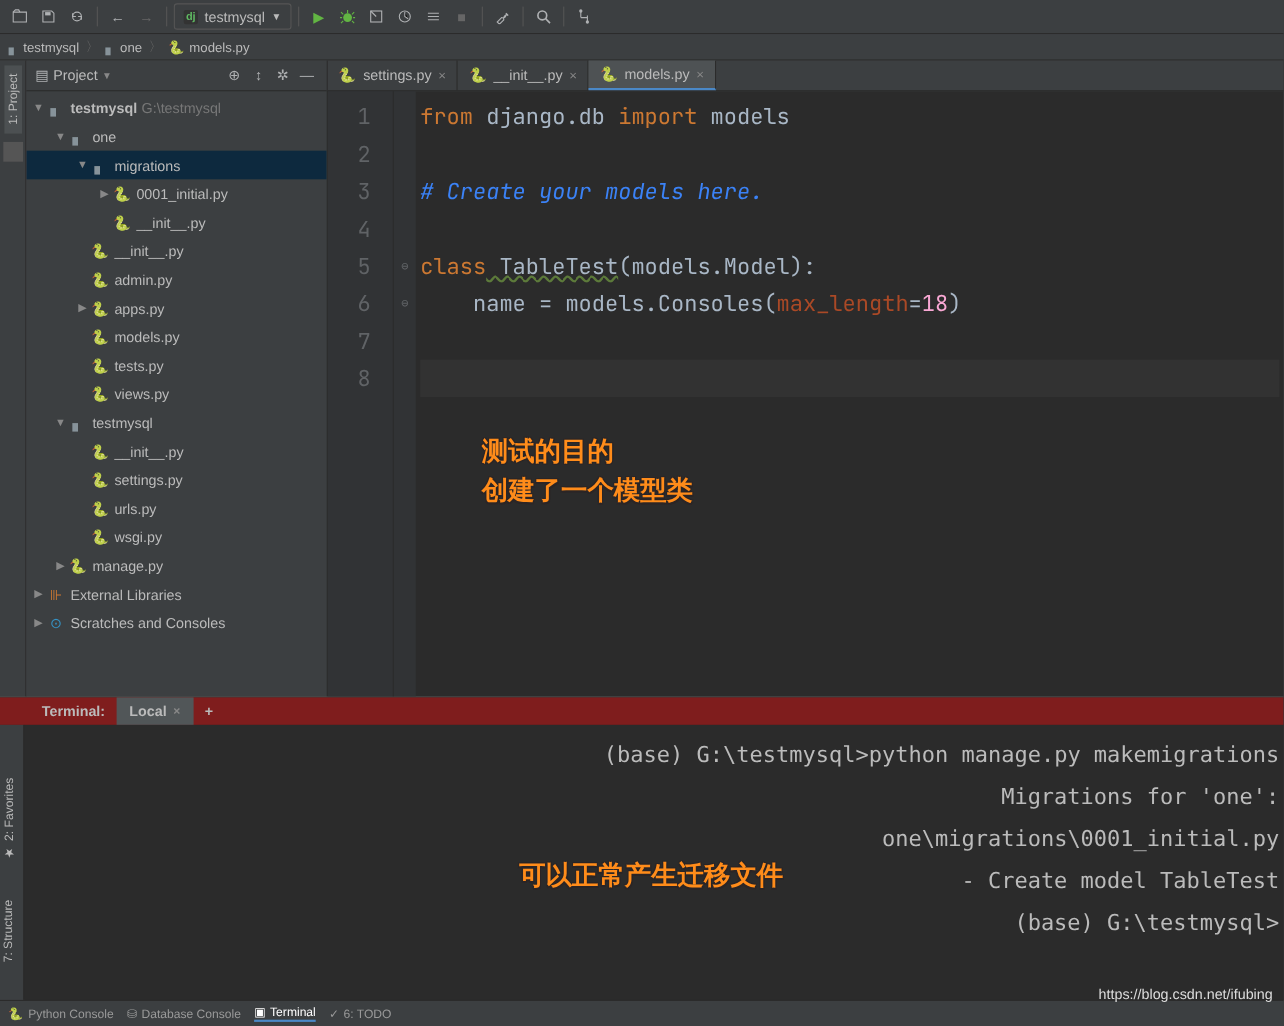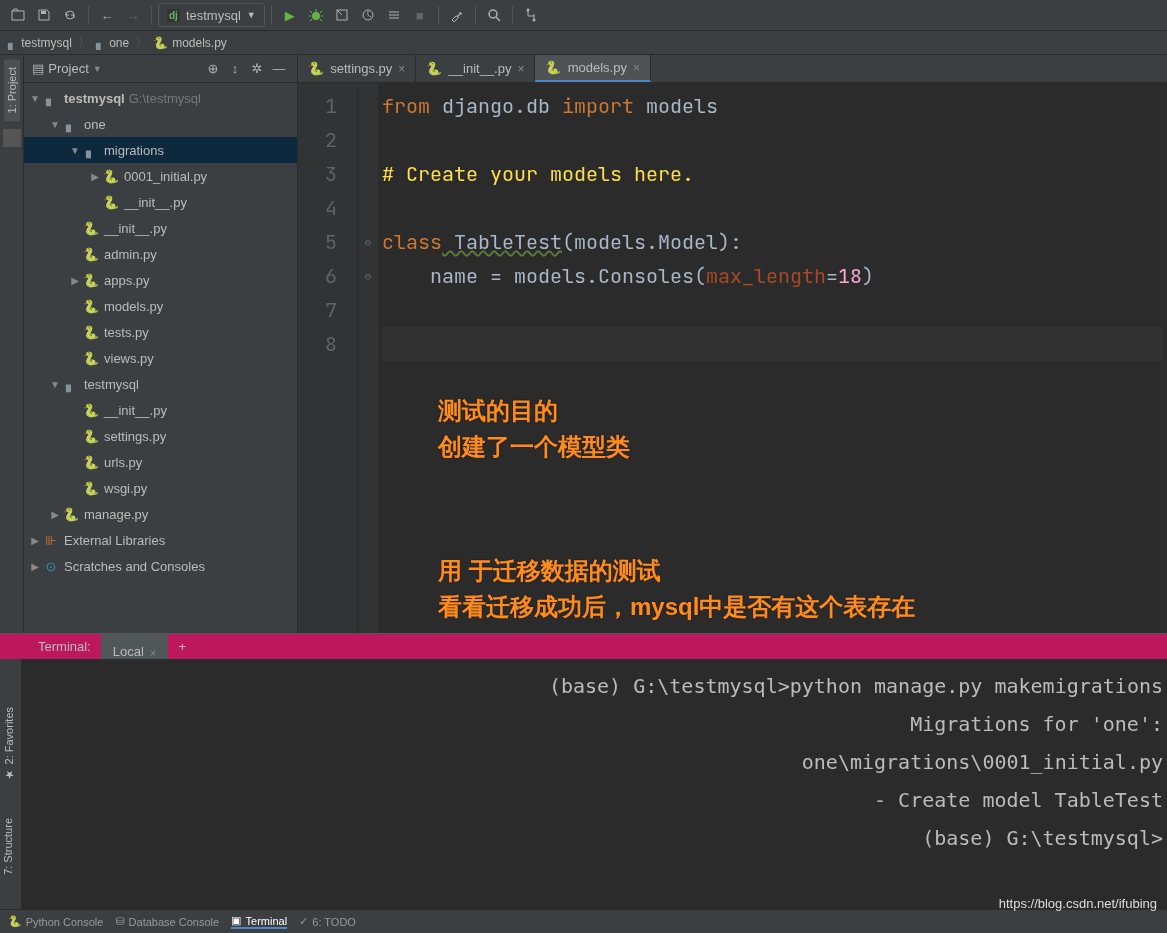--- a/index.html
+++ b/index.html
@@ -156,21 +156,21 @@
 }
 .fold { height: 34px; display: flex; align-items: center; justify-content: center; color: #606366; font-size: 11px; }
 .code {
   flex: 1;
   padding: 6px 4px;
   position: relative;
 }
 .cline { height: 34px; line-height: 34px; white-space: pre; }
 .cline.current { background: #323232; }
 .kw { color: #cc7832; }
-.cmt { color: #fde047; }
+.cmt { color: #3b82f6; font-style: italic; }
 .cls { color: #a9b7c6; text-decoration: underline wavy #5c7a3a; }
 .param { color: #aa4926; }
 .num { color: #f9a8d4; }
 .norm { color: #a9b7c6; }
 .annotation {
   position: absolute;
   color: #ff8c1a;
   font-family: "Microsoft YaHei", sans-serif;
   font-size: 24px;
   font-weight: bold;
@@ -179,31 +179,32 @@
 }
 .terminal-section {
   height: 276px;
   background: #2b2b2b;
   display: flex;
   flex-direction: column;
   border-top: 1px solid #555;
 }
 .term-tabs {
   height: 28px;
-  background: #be185d;
+  background: #7f1d1d;
   display: flex;
   align-items: stretch;
   padding-left: 28px;
+  font-weight: bold;
 }
 .term-tab-label {
   display: flex; align-items: center;
   padding: 0 10px; color: #bbbbbb;
 }
 .ttab {
-  display: flex; align-items: flex-end;
+  display: flex; align-items: center;
   padding: 0 12px; gap: 6px;
   background: #515658;
   cursor: pointer;
 }
 .ttab .close { color: #888; font-size: 11px; }
 .tadd { width: 28px; display: flex; align-items: center; justify-content: center; color: #bbb; cursor: pointer; }
 .term-body {
   flex: 1;
   background: #2b2b2b;
   padding: 8px 4px;
@@ -493,22 +494,20 @@
         <div class="cline"></div>
         <div class="cline"><span class="cmt"># Create your models here.</span></div>
         <div class="cline"></div>
         <div class="cline"><span class="kw">class</span><span class="cls"> TableTest</span><span class="norm">(models.Model):</span></div>
         <div class="cline"><span class="norm">    name = models.Consoles(</span><span class="param">max_length</span><span class="norm">=</span><span class="num">18</span><span class="norm">)</span></div>
         <div class="cline"></div>
         <div class="cline current"></div>
 
         <div class="annotation" style="top:310px;left:60px;white-space:pre">测试的目的
 创建了一个模型类</div>
-        <div class="annotation" style="top:470px;left:60px;white-space:pre">用 于迁移数据的测试
-看看迁移成功后，mysql中是否有这个表存在</div>
       </div>
     </div>
   </div>
 </div>
 
 <div class="terminal-section">
   <div class="term-tabs">
     <div class="term-tab-label">Terminal:</div>
     <div class="ttab">
       <span>Local</span>
@@ -523,20 +522,21 @@
           <span>7: Structure</span>
         </div>
     </div>
     <div class="term-body">
       <div class="tline">(base) G:\testmysql&gt;python manage.py makemigrations</div>
       <div class="tline">Migrations for 'one':</div>
       <div class="tline">  one\migrations\0001_initial.py</div>
       <div class="tline">    - Create model TableTest</div>
       <div class="tline"></div>
       <div class="tline">(base) G:\testmysql&gt;</div>
+      <div class="annotation" style="top:120px;left:450px">可以正常产生迁移文件</div>
     </div>
   </div>
 </div>
 
 <div class="bottom-bar">
   <div class="bb-item">🐍 <span>Python Console</span></div>
   <div class="bb-item">⛁ <span>Database Console</span></div>
   <div class="bb-item active">▣ <span>Terminal</span></div>
   <div class="bb-item">✓ <span>6: TODO</span></div>
 </div>

